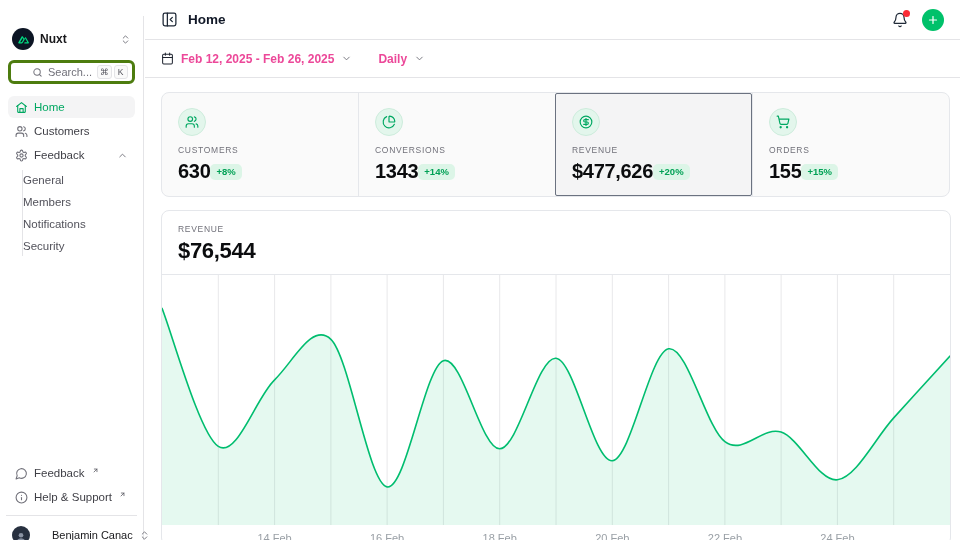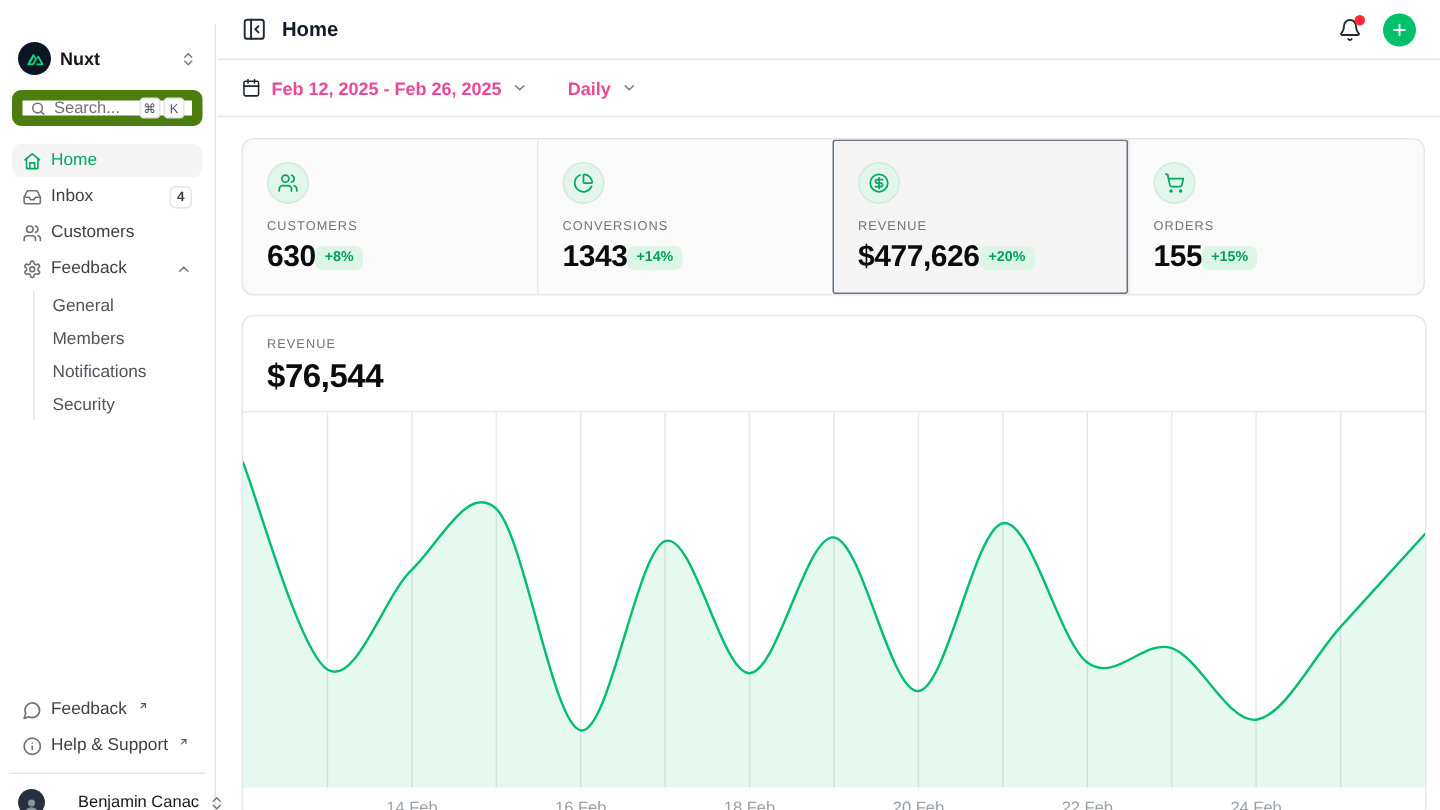--- a/index.html
+++ b/index.html
@@ -7,36 +7,36 @@
   body { font-family:"Liberation Sans","DejaVu Sans",sans-serif; color:#18181b; }
   .app { position:relative; width:960px; height:540px; overflow:hidden; background:#fff; }
 
   
   .sidebar { position:absolute; left:0; top:16px; width:144px; height:540px;
     border-right:1px solid #e4e4e7; display:flex; flex-direction:column; padding:8px; background:#fff; }
   .ws-btn { display:flex; align-items:center; gap:6px; height:30px; padding:0 4px; border-radius:6px; cursor:pointer; }
   .ws-logo { width:22px; height:22px; border-radius:50%; background:#0c1524; display:flex; align-items:center; justify-content:center; flex:none; }
   .ws-name { font-size:12px; font-weight:700; color:#18181b; }
   .ws-chev { margin-left:auto; color:#71717a; display:flex; }
-  .search { display:flex; align-items:center; gap:5px; height:24px; margin:6px 0 12px; padding:0 5px;
-    border:7px solid #4d7c0f; border-radius:6px; background:#fff; cursor:text; }
+  .search { display:flex; align-items:center; gap:5px; height:24px; margin:6px 0 12px; padding:0 21px;
+    border:3px solid #4d7c0f; border-radius:6px; background:#fff; cursor:text; }
   .search .ph { font-size:11px; color:#71717a; }
   .kbds { margin-left:auto; display:flex; gap:2px; }
   .kbd { min-width:14px; height:14px; padding:0 2px; border:1px solid #e4e4e7; border-radius:3px; background:#fafafa;
     font-size:8.5px; color:#52525b; display:flex; align-items:center; justify-content:center; }
   .nav { display:flex; flex-direction:column; gap:2px; }
   .nav-item { display:flex; align-items:center; gap:6px; height:22px; padding:0 7px; border-radius:6px;
     font-size:11.5px; font-weight:500; color:#3f3f46; cursor:pointer; }
   .nav-item .ic { display:flex; color:#71717a; flex:none; }
   .nav-item.active { background:#f4f4f5; color:#00a862; }
   .nav-item.active .ic { color:#00a862; }
   .nav-badge { margin-left:auto; min-width:15px; height:15px; padding:0 3px; border:1px solid #e4e4e7; border-radius:4px;
     font-size:9px; font-weight:600; color:#3f3f46; display:flex; align-items:center; justify-content:center; background:#fff; }
   .nav-trail { margin-left:auto; color:#71717a; display:flex; }
-  .subnav { margin-left:14px; border-left:1px solid #e4e4e7; padding-left:12px; display:flex; flex-direction:column; gap:2px; margin-top:2px; }
+  .subnav { margin-left:14px; border-left:1px solid #e4e4e7; display:flex; flex-direction:column; gap:2px; margin-top:2px; }
   .sub-item { height:20px; display:flex; align-items:center; font-size:11.5px; font-weight:500; color:#52525b; border-radius:6px; cursor:pointer; }
   .spacer { flex:1; }
   .ext { color:#52525b; display:flex; transform:translateY(-3px); margin-left:1px; }
   .sb-divider { border-top:1px solid #e4e4e7; margin:7px -2px 6px; }
   .user-btn { display:flex; align-items:center; gap:6px; height:26px; padding:0 4px; border-radius:6px; cursor:pointer; }
   .avatar { width:18px; height:18px; border-radius:50%; background:#27303f; display:flex; align-items:flex-end; justify-content:center; overflow:hidden; flex:none; }
   .user-name { font-size:11px; font-weight:400; color:#18181b; white-space:nowrap;margin-left:16px; }
 
   
   .main { position:absolute; left:145px; top:0; width:815px; height:540px; }
@@ -111,30 +111,20 @@
     <nav class="nav">
       <div class="nav-item active">
         <span class="ic">
           <svg width="13" height="13" viewBox="0 0 24 24" fill="none" stroke="currentColor" stroke-width="2" stroke-linecap="round" stroke-linejoin="round">
               <path d="M3 10.2 12 3l9 7.2"></path>
               <path d="M5 8.5V20a1 1 0 0 0 1 1h12a1 1 0 0 0 1-1V8.5"></path>
               <path d="M9 21v-7h6v7"></path>
             </svg>
         </span>
         <span>Home</span>
-      </div>
-      <div class="nav-item">
-        <span class="ic">
-          <svg width="13" height="13" viewBox="0 0 24 24" fill="none" stroke="currentColor" stroke-width="2" stroke-linecap="round" stroke-linejoin="round">
-              <polyline points="22 12 16 12 14 15 10 15 8 12 2 12"></polyline>
-              <path d="M5.45 5.11 2 12v6a2 2 0 0 0 2 2h16a2 2 0 0 0 2-2v-6l-3.45-6.89A2 2 0 0 0 16.76 4H7.24a2 2 0 0 0-1.79 1.11z"></path>
-            </svg>
-        </span>
-        <span>Inbox</span>
-        <span class="nav-badge">4</span>
       </div>
       <div class="nav-item">
         <span class="ic">
           <svg width="13" height="13" viewBox="0 0 24 24" fill="none" stroke="currentColor" stroke-width="2" stroke-linecap="round" stroke-linejoin="round">
               <path d="M16 21v-2a4 4 0 0 0-4-4H6a4 4 0 0 0-4 4v2"></path>
               <circle cx="9" cy="7" r="4"></circle>
               <path d="M22 21v-2a4 4 0 0 0-3-3.87"></path>
               <path d="M16 3.13a4 4 0 0 1 0 7.75"></path>
             </svg>
         </span>

